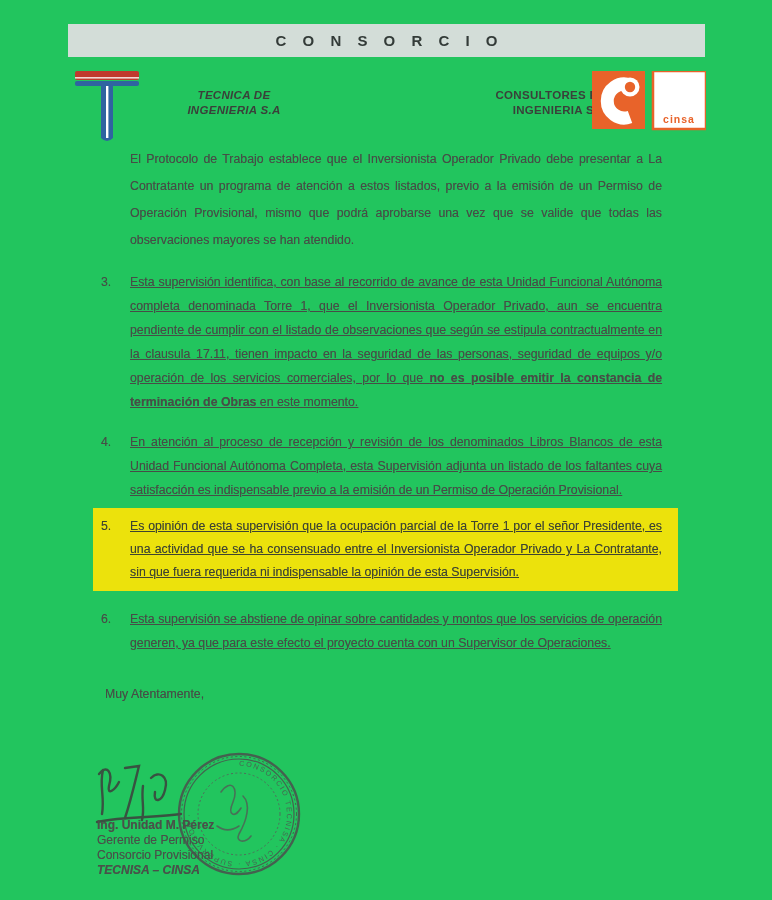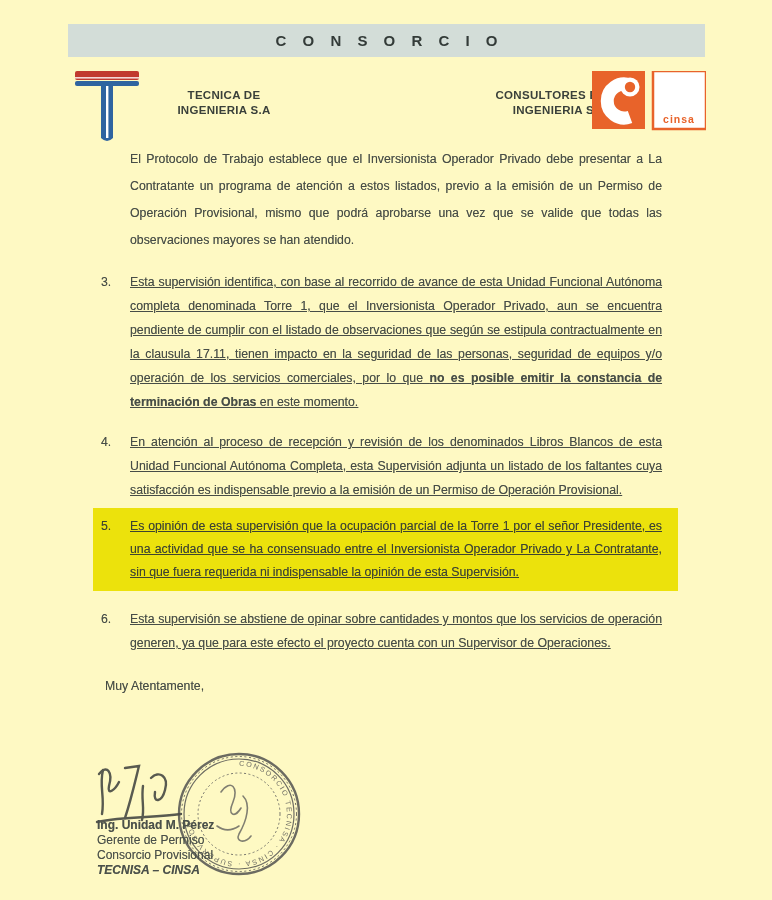--- a/index.html
+++ b/index.html
@@ -1,56 +1,56 @@
 <!DOCTYPE html>
 <html><head>
 <meta charset="utf-8">
 <style>
   * { margin:0; padding:0; box-sizing:border-box; }
   html,body { background:#ffffff; }
   body { font-family:"Liberation Sans", sans-serif; }
   .page {
-    position:relative; width:772px; height:900px; background:#fef9c3;
+    position:relative; width:772px; height:900px; background:#22c55e;
     overflow:hidden; color:#474d47;
   }
   
   .banner {
     position:absolute; left:68px; top:24px; width:637px; height:33px;
     background:#d3ddd8; display:flex; align-items:center; justify-content:center;
   }
   .banner-title {
     font-weight:bold; font-size:15px; letter-spacing:6px; color:#333b38;
     text-indent:6px;
   }
   
   .t-logo { position:absolute; left:72px; top:66px; }
   .company {
     position:absolute; top:88px; font-weight:bold; font-size:11.5px;
     line-height:15px; text-align:center; white-space:pre-line; color:#3a403a;
     letter-spacing:.3px;
   }
-  .company-left  { left:140px; width:168px; }
+  .company-left  { left:150px; width:168px;font-style:italic; }
   .company-right { left:434px; width:172px;text-align:right; }
   .cinsa-logo { position:absolute; left:592px; top:71px; }
   
   .content {
     position:absolute; left:93px; top:146px; width:585px;
     font-size:12.3px; color:#474d47; text-shadow:0 0 .4px rgba(70,78,70,.55);
   }
   .intro {
     margin-left:37px; width:532px; line-height:27px; text-align:justify;
     margin-bottom:0;
   }
   .item { display:flex; margin-top:16px; padding:0 8px 0 8px; }
   .item-number { width:29px; flex:0 0 29px; line-height:24px; }
   .item-text { width:532px; line-height:24px; text-align:justify;text-decoration:underline; }
   .item.highlight { background:#ece20c; margin-top:6px; padding:7px 8px 7px 8px; }
   .item.highlight .item-number, .item.highlight .item-text { line-height:23px; color:#3e4430; }
   .bold-underline { font-weight:bold; text-decoration:underline; }
-  .closing { margin-top:24px; margin-left:12px; }
+  .closing { margin-top:32px; margin-left:12px; }
   
   .sig-block { position:absolute; left:95px; top:748px; width:320px; height:150px; }
   .sig-scribble { position:absolute; left:0; top:8px; }
   .stamp { position:absolute; left:78px; top:0; opacity:.82; }
   .sig-lines {
     position:absolute; left:2px; top:70px; font-size:12px; line-height:15px;
     color:#4a504a; text-shadow:0 0 .4px rgba(70,78,70,.5);
   }
   .sig-name { font-weight:bold; }
   .sig-consortium { font-weight:bold;font-style:italic; }

